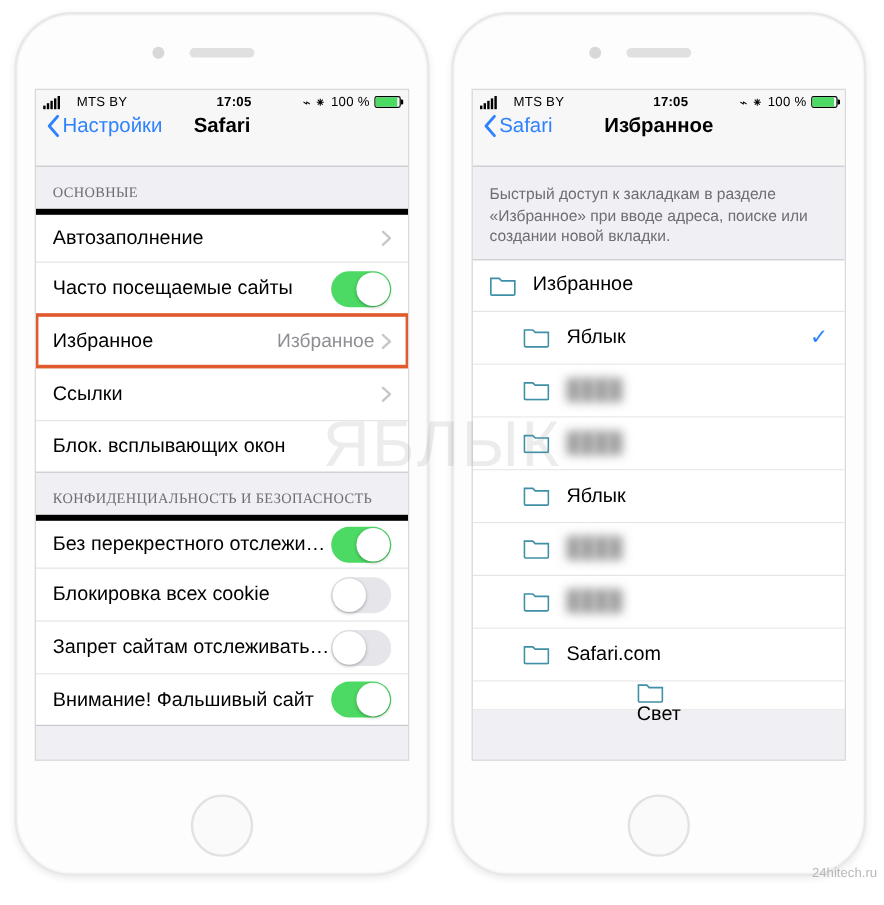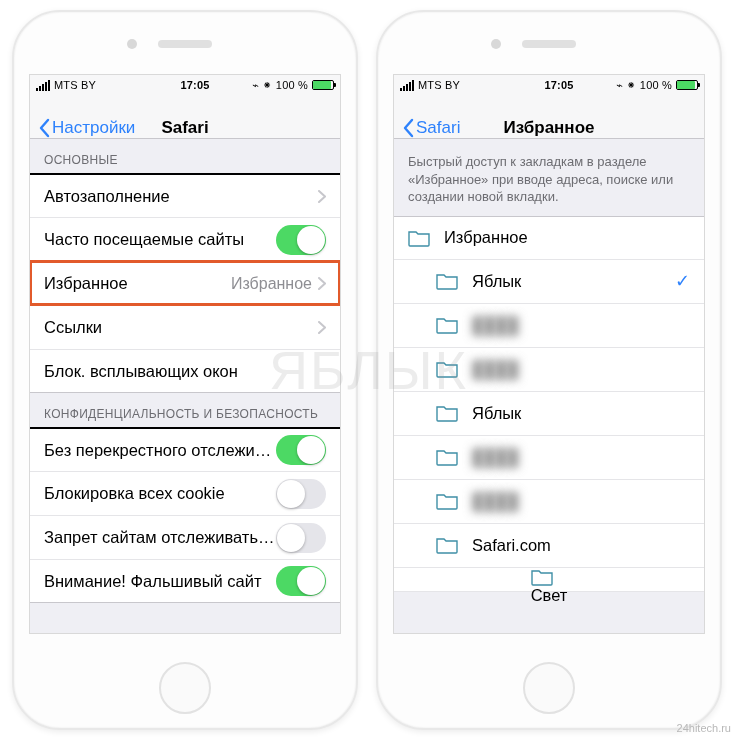--- a/index.html
+++ b/index.html
@@ -63,68 +63,69 @@
   .status {
     height: 20px;
     background: #f7f7f8;
     font-size: 11px;
     display: flex;
     align-items: center;
     padding: 0 6px;
     color: #000;
     letter-spacing: 0.2px;
   }
-  .status .left { display:flex; align-items:center; gap:4px; flex:1; }
+  .status .left { display:flex; align-items:center; gap:14px; flex:1; }
   .status .center { flex:0 0 auto; font-weight:600;margin-left:20px; }
   .status .right { flex:1; display:flex; justify-content:flex-end; align-items:center; gap:4px; }
   .sig { display:flex; gap:1px; align-items:flex-end; }
   .sig span { width:2px; background:#000; display:block; }
   .sig span:nth-child(1){height:3px}
   .sig span:nth-child(2){height:5px}
   .sig span:nth-child(3){height:7px}
   .sig span:nth-child(4){height:9px}
   .sig span:nth-child(5){height:11px}
   .batt {
     width:22px; height:10px; border:1px solid #000; border-radius:2px; position:relative;
   }
   .batt::after{content:"";position:absolute;right:-3px;top:2px;width:2px;height:4px;background:#000;border-radius:0 1px 1px 0;}
   .batt i{display:block;height:100%;width:90%;background:#4cd964;border-radius:1px;}
   
   .nav {
     height: 44px;
     background: #f7f7f8;
     border-bottom: 1px solid #c8c7cc;
-    display:flex; align-items:flex-end; position:relative;
+    display:flex; align-items:flex-start; position:relative;
     padding: 0 8px;
   }
   .nav .back {
     color:#2e82fc; font-size:17px; display:flex; align-items:center; gap:2px;
     cursor:pointer;
   }
   .nav .back svg { width:12px; height:20px; }
   .nav .title {
     position:absolute; left:0; right:0; text-align:center;
     font-size:17px; font-weight:600; color:#000;
     pointer-events:none;
   }
   
   .content { flex:1; overflow:hidden; }
   .group-header {
     font-size:12px; color:#6d6d72; letter-spacing:0.3px;
     padding: 14px 14px 6px;
     text-transform: uppercase;
+    font-family: Liberation Serif, serif;
   }
   .group-note {
     font-size:13px; color:#6d6d72;
     padding: 14px 14px 10px;
     line-height:1.35;
   }
   .cell {
     background:#fff;
-    border-top:2px solid #000000;
+    border-top:5px solid #000000;
     min-height:44px;
     display:flex; align-items:center;
     padding: 0 14px;
     font-size:16.5px;
     color:#000;
     position:relative;
   }
   .cell:last-child { border-bottom:1px solid #c8c7cc; }
   .group .cell + .cell { border-top:1px solid #e5e5e8; }
   .cell .label { flex:1; overflow:hidden; text-overflow:ellipsis; white-space:nowrap; }

